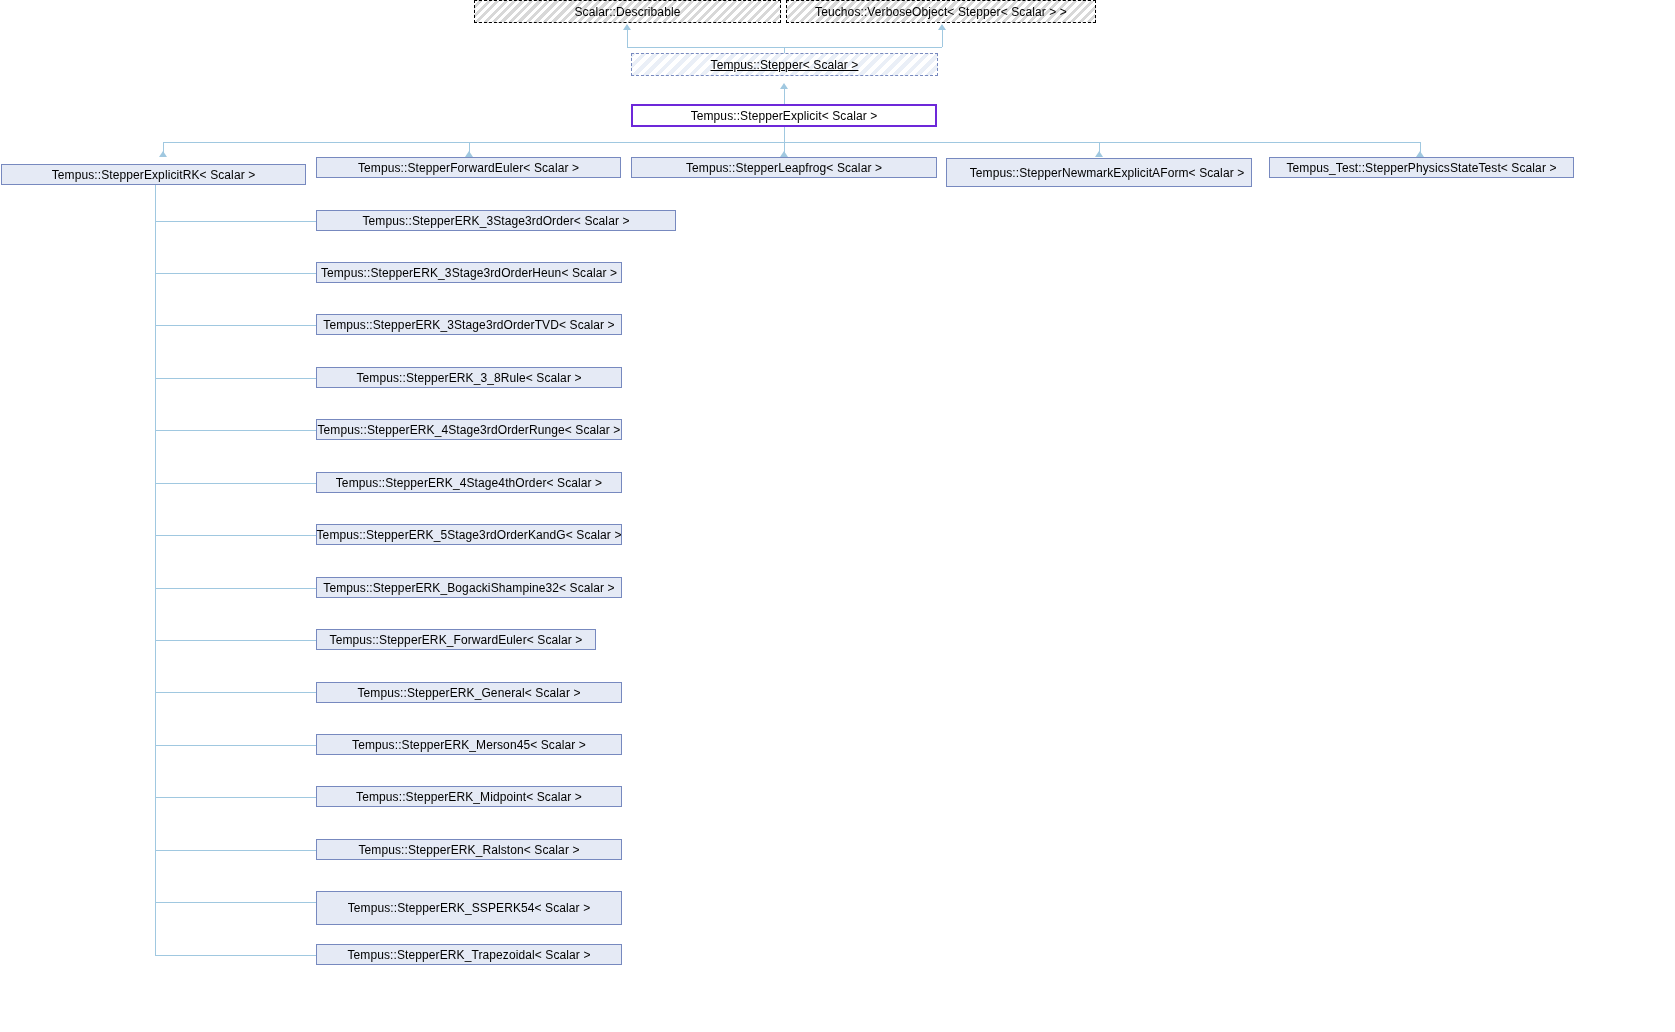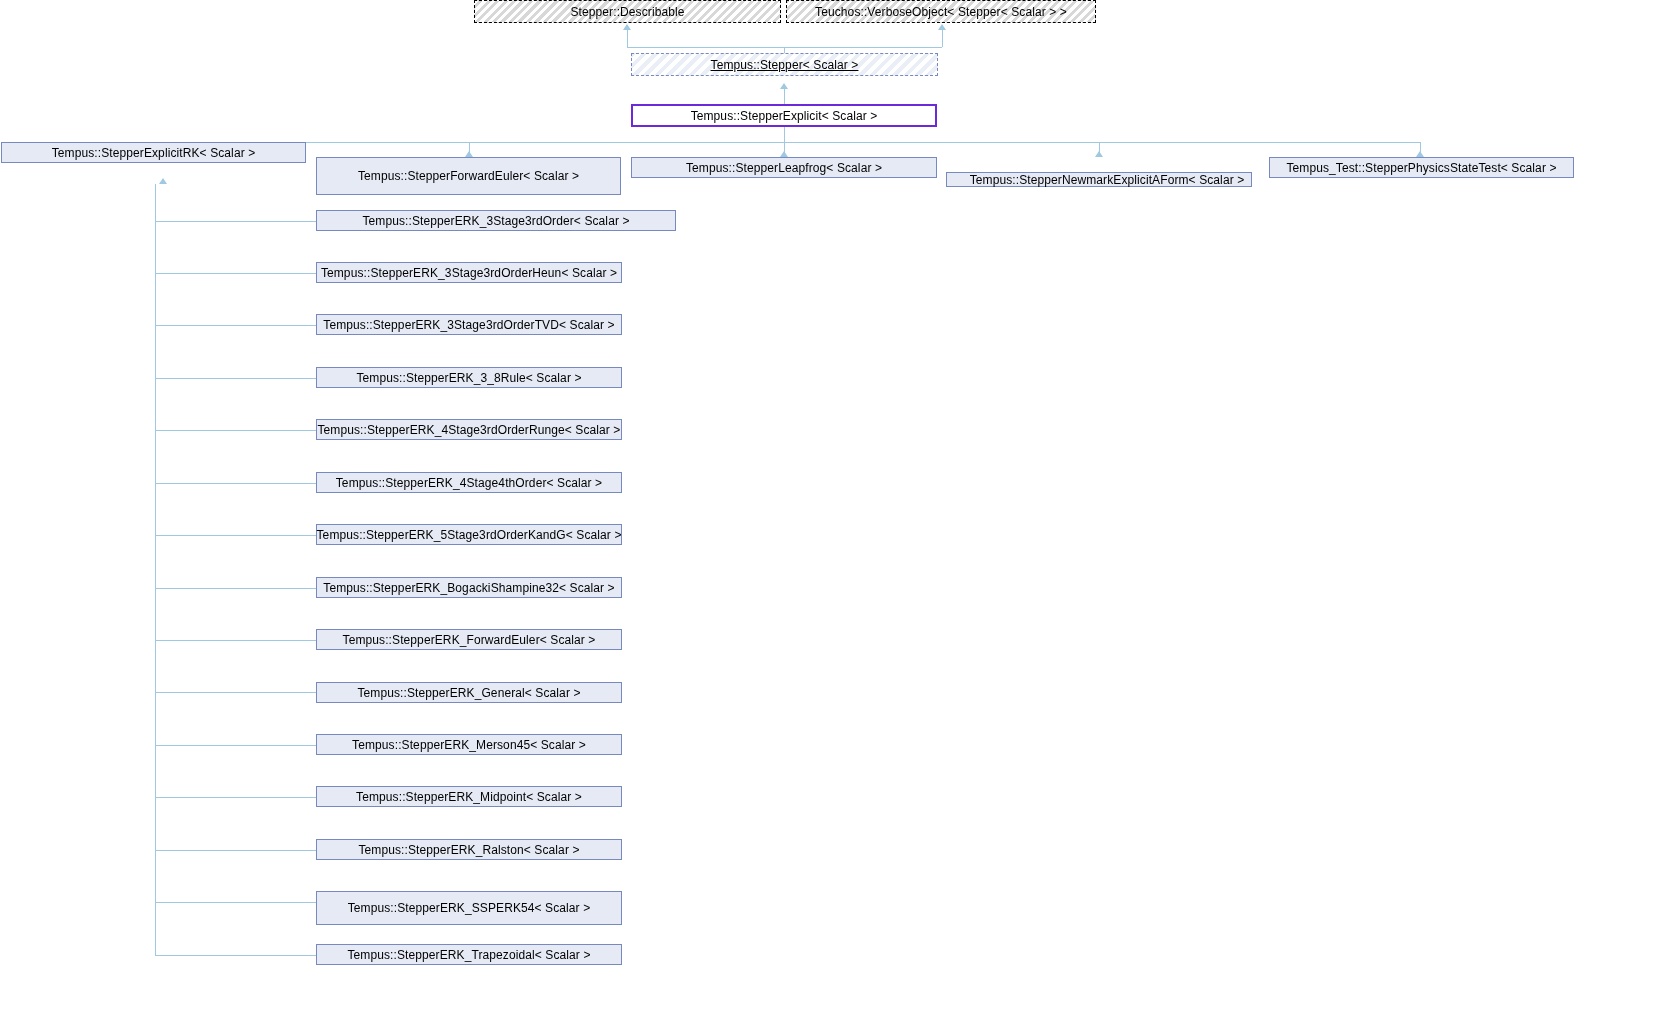--- a/index.html
+++ b/index.html
@@ -117,41 +117,41 @@
       <div class="edge h" style="left: 155px; top: 692px; width: 161px;"></div>
       <div class="edge h" style="left: 155px; top: 745px; width: 161px;"></div>
       <div class="edge h" style="left: 155px; top: 797px; width: 161px;"></div>
       <div class="edge h" style="left: 155px; top: 850px; width: 161px;"></div>
       <div class="edge h" style="left: 155px; top: 902px; width: 161px;"></div>
       <div class="edge h" style="left: 155px; top: 955px; width: 161px;"></div>
     </div>
 
   <div id="nodes">
       <div class="node hatch" style="left: 474px; top: 0px; width: 307px; height: 23px;">
-        <span class="label">Stepper::Describable</span>
+        <span class="label">Scalar::Describable</span>
       </div>
       <div class="node hatch" style="left: 786px; top: 0px; width: 310px; height: 23px;">
         <span class="label">Teuchos::VerboseObject&lt; Stepper&lt; Scalar &gt; &gt;</span>
       </div>
       <div class="node hatch faint" style="left: 631px; top: 53px; width: 307px; height: 23px;">
         <span class="label">Tempus::Stepper&lt; Scalar &gt;</span>
       </div>
       <div class="node current" style="left: 631px; top: 104px; width: 306px; height: 23px;">
         <span class="label">Tempus::StepperExplicit&lt; Scalar &gt;</span>
       </div>
-      <div class="node linked" style="left: 1px; top: 142px; width: 305px; height: 21px;">
+      <div class="node linked" style="left: 1px; top: 164px; width: 305px; height: 21px;">
         <span class="label">Tempus::StepperExplicitRK&lt; Scalar &gt;</span>
       </div>
-      <div class="node linked" style="left: 316px; top: 157px; width: 305px; height: 38px; align-items: center;">
+      <div class="node linked" style="left: 316px; top: 157px; width: 305px; height: 21px; align-items: center;">
         <span class="label">Tempus::StepperForwardEuler&lt; Scalar &gt;</span>
       </div>
       <div class="node linked" style="left: 631px; top: 157px; width: 306px; height: 21px;">
         <span class="label">Tempus::StepperLeapfrog&lt; Scalar &gt;</span>
       </div>
-      <div class="node linked" style="left: 946px; top: 172px; width: 306px; height: 15px; padding-left: 16px;">
+      <div class="node linked" style="left: 946px; top: 158px; width: 306px; height: 29px; padding-left: 16px;">
         <span class="label">Tempus::StepperNewmarkExplicitAForm&lt; Scalar &gt;</span>
       </div>
       <div class="node linked" style="left: 1269px; top: 157px; width: 305px; height: 21px;">
         <span class="label">Tempus_Test::StepperPhysicsStateTest&lt; Scalar &gt;</span>
       </div>
       <div class="node linked" style="left: 316px; top: 210px; width: 360px; height: 21px;">
         <span class="label">Tempus::StepperERK_3Stage3rdOrder&lt; Scalar &gt;</span>
       </div>
       <div class="node linked" style="left: 316px; top: 262px; width: 306px; height: 21px;">
         <span class="label">Tempus::StepperERK_3Stage3rdOrderHeun&lt; Scalar &gt;</span>
@@ -167,21 +167,21 @@
       </div>
       <div class="node linked" style="left: 316px; top: 472px; width: 306px; height: 21px;">
         <span class="label">Tempus::StepperERK_4Stage4thOrder&lt; Scalar &gt;</span>
       </div>
       <div class="node linked" style="left: 316px; top: 524px; width: 306px; height: 21px;">
         <span class="label">Tempus::StepperERK_5Stage3rdOrderKandG&lt; Scalar &gt;</span>
       </div>
       <div class="node linked" style="left: 316px; top: 577px; width: 306px; height: 21px;">
         <span class="label">Tempus::StepperERK_BogackiShampine32&lt; Scalar &gt;</span>
       </div>
-      <div class="node linked" style="left: 316px; top: 629px; width: 306px; height: 21px;">
+      <div class="node linked" style="left: 316px; top: 629px; width: 280px; height: 21px;">
         <span class="label">Tempus::StepperERK_ForwardEuler&lt; Scalar &gt;</span>
       </div>
       <div class="node linked" style="left: 316px; top: 682px; width: 306px; height: 21px;">
         <span class="label">Tempus::StepperERK_General&lt; Scalar &gt;</span>
       </div>
       <div class="node linked" style="left: 316px; top: 734px; width: 306px; height: 21px;">
         <span class="label">Tempus::StepperERK_Merson45&lt; Scalar &gt;</span>
       </div>
       <div class="node linked" style="left: 316px; top: 786px; width: 306px; height: 21px;">
         <span class="label">Tempus::StepperERK_Midpoint&lt; Scalar &gt;</span>

